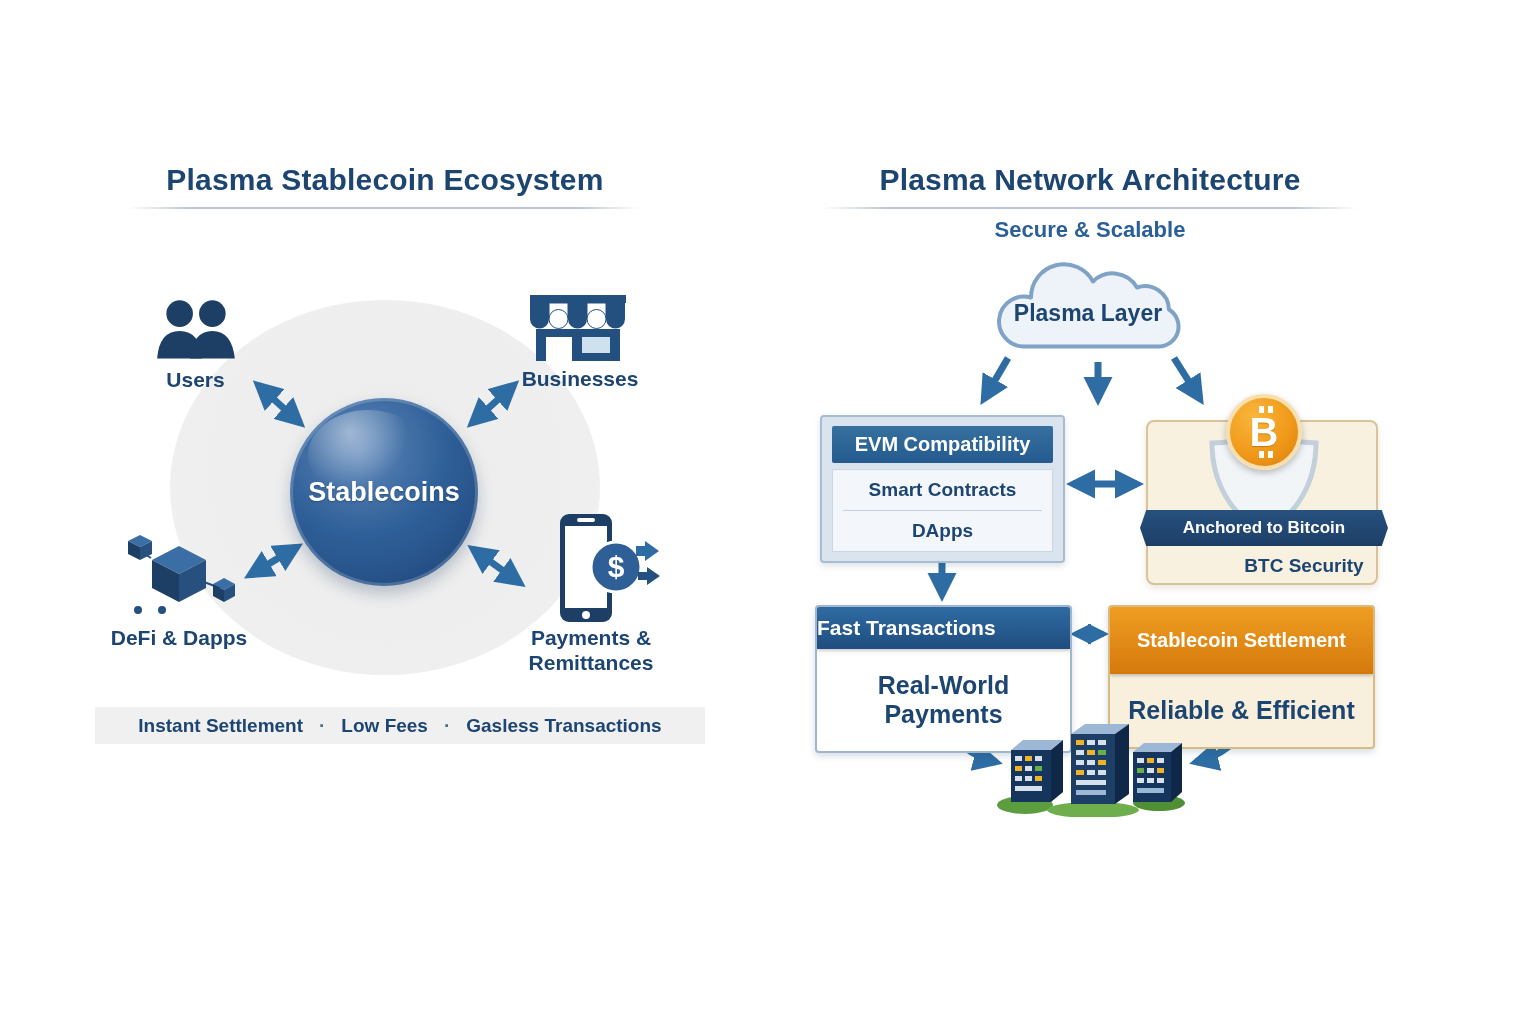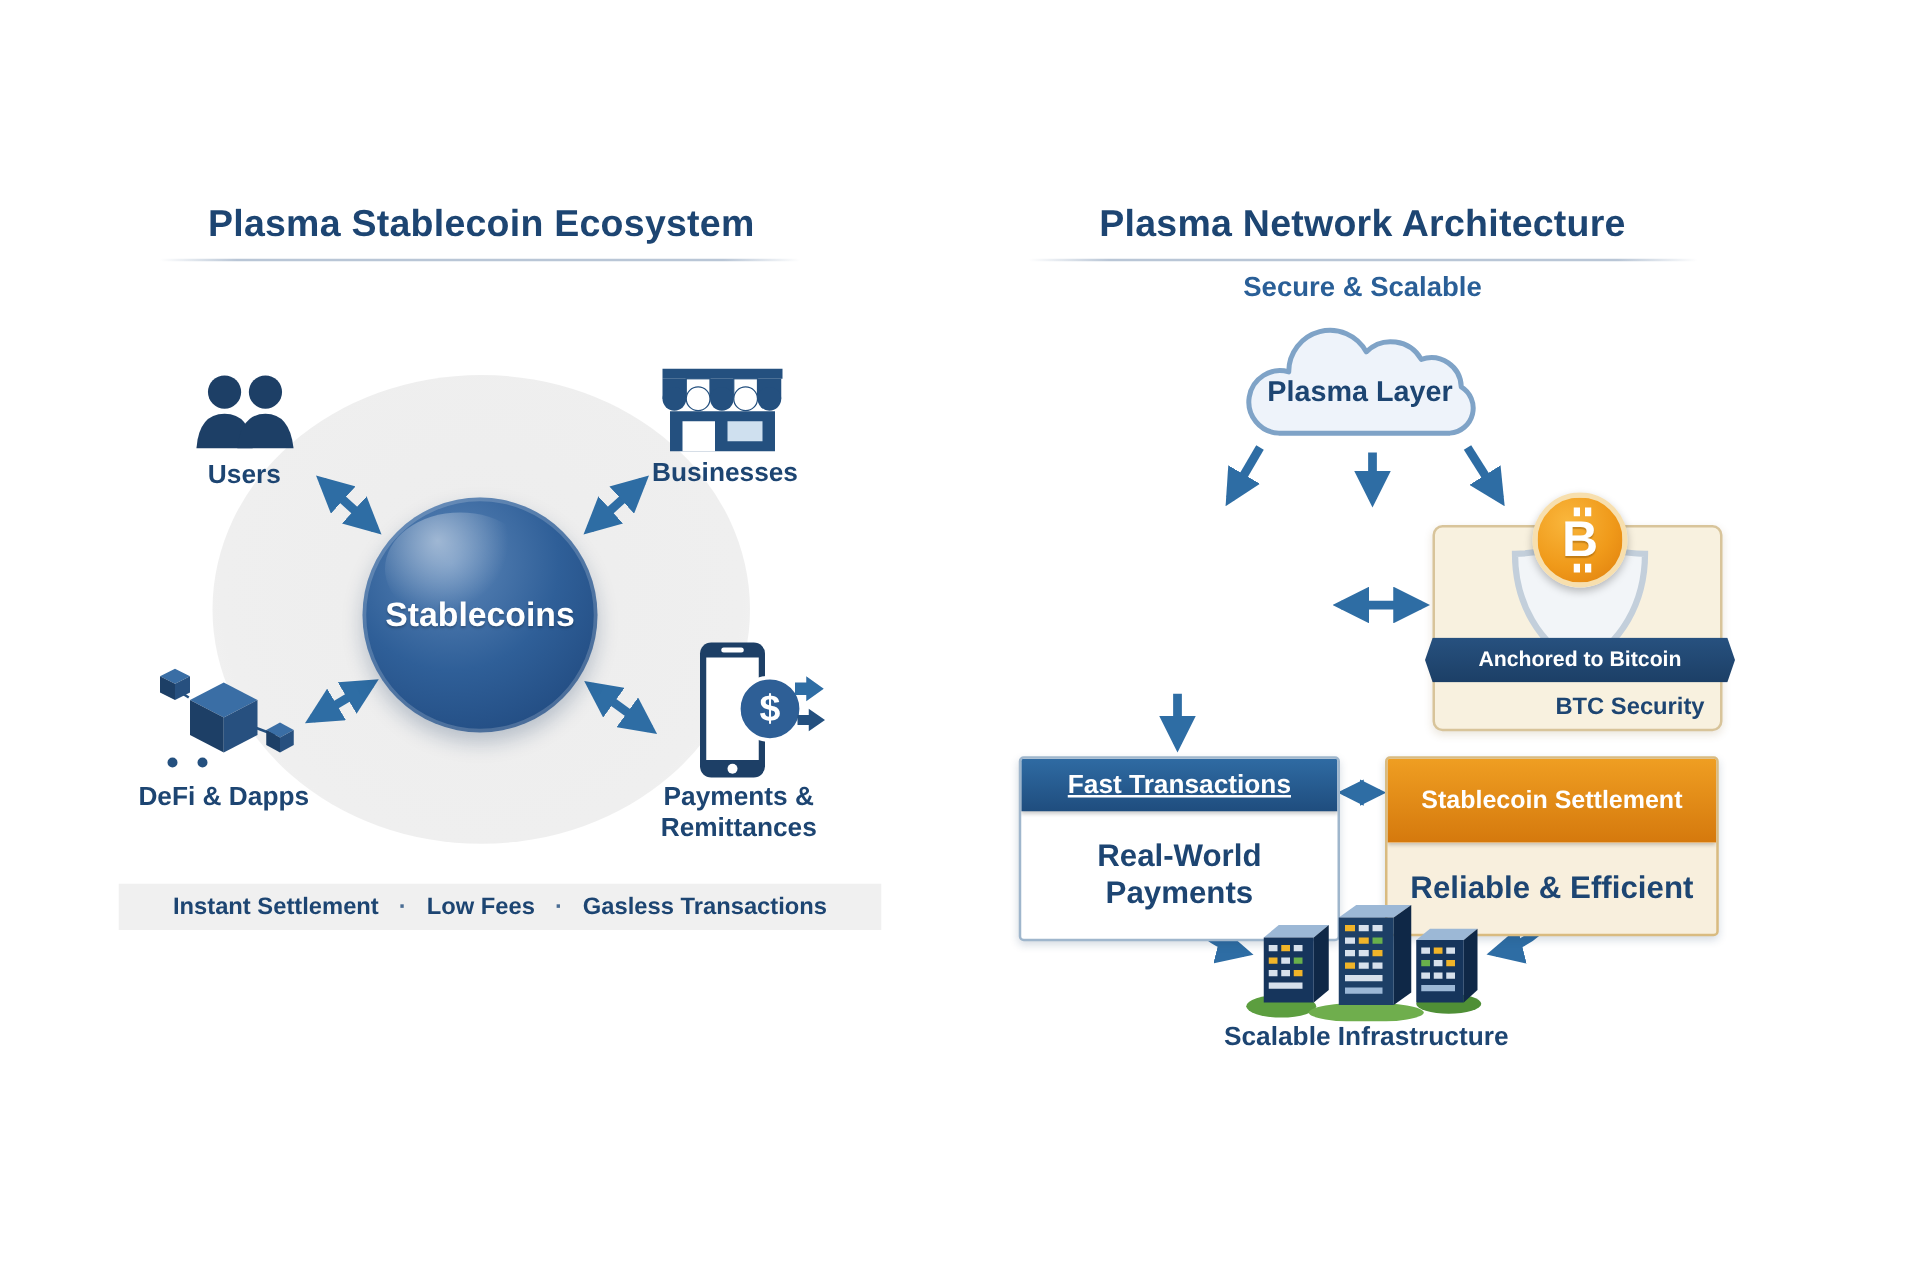--- a/index.html
+++ b/index.html
@@ -34,21 +34,21 @@
   .ribbon{background:linear-gradient(#27517f,#1c3f66);color:#fff;font-weight:800;font-size:17px;text-align:center;
      clip-path:polygon(2.5% 0,97.5% 0,100% 50%,97.5% 100%,2.5% 100%,0 50%);display:flex;align-items:center;justify-content:center;}
   .btc-caption{color:#1d4572;font-weight:800;font-size:19px;text-align:center;}
   .coin{border-radius:50%;background:radial-gradient(circle at 35% 28%, #f9b63c 0%, #f09a1a 55%, #de7d0c 100%);
      border:4px solid #f7dfae;box-shadow:0 3px 7px rgba(0,0,0,.25);display:flex;align-items:center;justify-content:center;}
   .coin-b{position:relative;color:#fff;font-weight:800;font-size:40px;line-height:1;text-shadow:0 1px 1px rgba(120,70,0,.4);}
   .coin-b::before{content:"";position:absolute;top:-6px;left:9px;width:5px;height:7px;background:#fff;box-shadow:9px 0 0 #fff;}
   .coin-b::after{content:"";position:absolute;bottom:-6px;left:9px;width:5px;height:7px;background:#fff;box-shadow:9px 0 0 #fff;}
   .hdr-box{border-radius:4px;box-shadow:0 3px 7px rgba(30,60,100,.18);overflow:hidden;}
   .fast-box{background:#ffffff;border:2px solid #9fb6cc;}
-  .fast-header{background:linear-gradient(#2f6ba3,#1f4d7e);color:#fff;font-weight:800;font-size:21px;text-align:center;padding:9px 20px;box-shadow:0 2px 3px rgba(0,0,0,.2);text-decoration:underline;}
+  .fast-header{background:linear-gradient(#2f6ba3,#1f4d7e);color:#fff;font-weight:800;font-size:21px;text-align:left;padding:9px 0;box-shadow:0 2px 3px rgba(0,0,0,.2);}
   .settle-box{background:#f8efdd;border:2px solid #d9bb80;}
   .settle-header{background:linear-gradient(#ef9e22,#d5790d);color:#fff;font-weight:800;font-size:20px;text-align:center;padding:22px 4px;box-shadow:0 2px 3px rgba(0,0,0,.2);}
   .box-body{color:#1d4572;font-weight:700;font-size:25px;text-align:center;padding:22px 4px;}
   .infra-label{color:#1d4572;font-weight:800;font-size:21px;text-align:center;}
 </style>
 </head>
 <body>
 
 <div class="canvas">
 
@@ -189,20 +189,28 @@
         <path d="M176 707 Q181 750 228 762" marker-end="url(#ra-f)"></path>
         <path d="M480 707 Q476 750 428 762" marker-end="url(#ra-f)"></path>
       </g>
     </svg>
 
     <svg class="abs" style="left:200px;top:252px;z-index:2;" width="240" height="105" viewBox="0 0 240 100">
       <path d="M55 92 a25 25 0 1 1 8 -49 a33 33 0 0 1 62 -16 a28 28 0 0 1 44 6 a24 24 0 0 1 32 22 a20 20 0 0 1 -9 37 z" fill="#eef3fa" stroke="#7fa3c7" stroke-width="4" stroke-linejoin="round"></path>
     </svg>
     <div class="abs cloud-label" style="left:210px;top:300px;width:220px;z-index:2;">Plasma Layer</div>
 
+    <div class="abs box evm-box" style="left:52px;top:415px;width:245px;z-index:2;">
+      <div class="evm-header">EVM Compatibility</div>
+      <div class="evm-body">
+        <div class="evm-row">Smart Contracts</div>
+        <div class="evm-sep"></div>
+        <div class="evm-row">DApps</div>
+      </div>
+    </div>
 
     <div class="abs box btc-box" style="left:378px;top:420px;width:232px;height:165px;z-index:2;">
       <svg class="abs" style="left:46px;top:2px;" width="140" height="114" viewBox="0 0 140 114">
         <path d="M70 6 C88 15 106 19 122 19 C122 58 103 92 70 108 C37 92 18 58 18 19 C34 19 52 15 70 6 Z" fill="#f2f5f8" stroke="#c3cfdb" stroke-width="5"></path>
       </svg>
       <div class="abs coin" style="left:78px;top:-28px;width:68px;height:68px;">
         <span class="coin-b">B</span>
       </div>
       <div class="abs ribbon" style="left:-8px;top:88px;width:248px;height:36px;">Anchored to Bitcoin</div>
       <div class="abs btc-caption" style="left:0;top:133px;width:232px;padding-left:40px;">BTC Security</div>
@@ -268,16 +276,15 @@
           <rect x="164" y="46" width="7" height="5" fill="#d7e1ec"></rect>
         <rect x="144" y="56" width="7" height="5" fill="#69b04b"></rect>
           <rect x="154" y="56" width="7" height="5" fill="#d7e1ec"></rect>
           <rect x="164" y="56" width="7" height="5" fill="#f0b429"></rect>
         <rect x="144" y="66" width="7" height="5" fill="#d7e1ec"></rect>
           <rect x="154" y="66" width="7" height="5" fill="#d7e1ec"></rect>
           <rect x="164" y="66" width="7" height="5" fill="#d7e1ec"></rect>
         <rect x="144" y="76" width="27" height="5" fill="#9cb8d6"></rect>
       </g>
     </svg>
-    <div class="abs infra-label" style="left:155px;top:818px;width:340px;z-index:2;">Scalable Infrastructure</div>
 
   </section>
 </div>
 
 </body></html>

